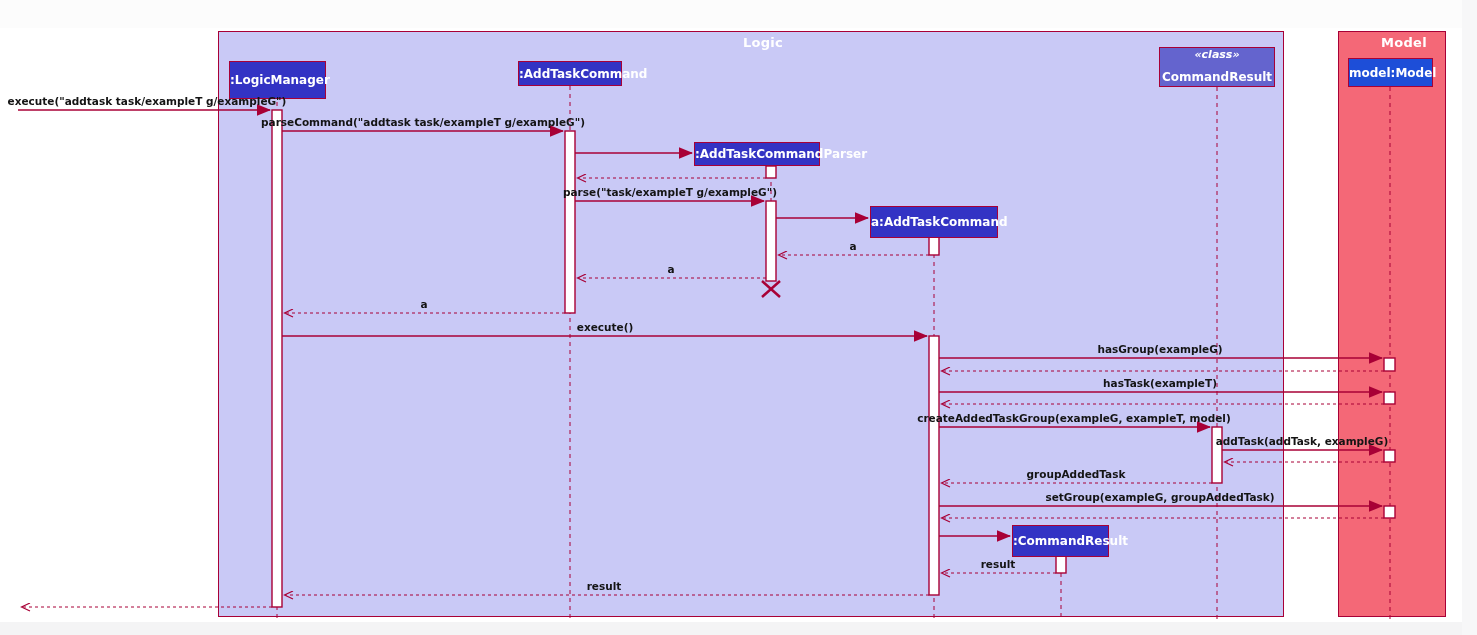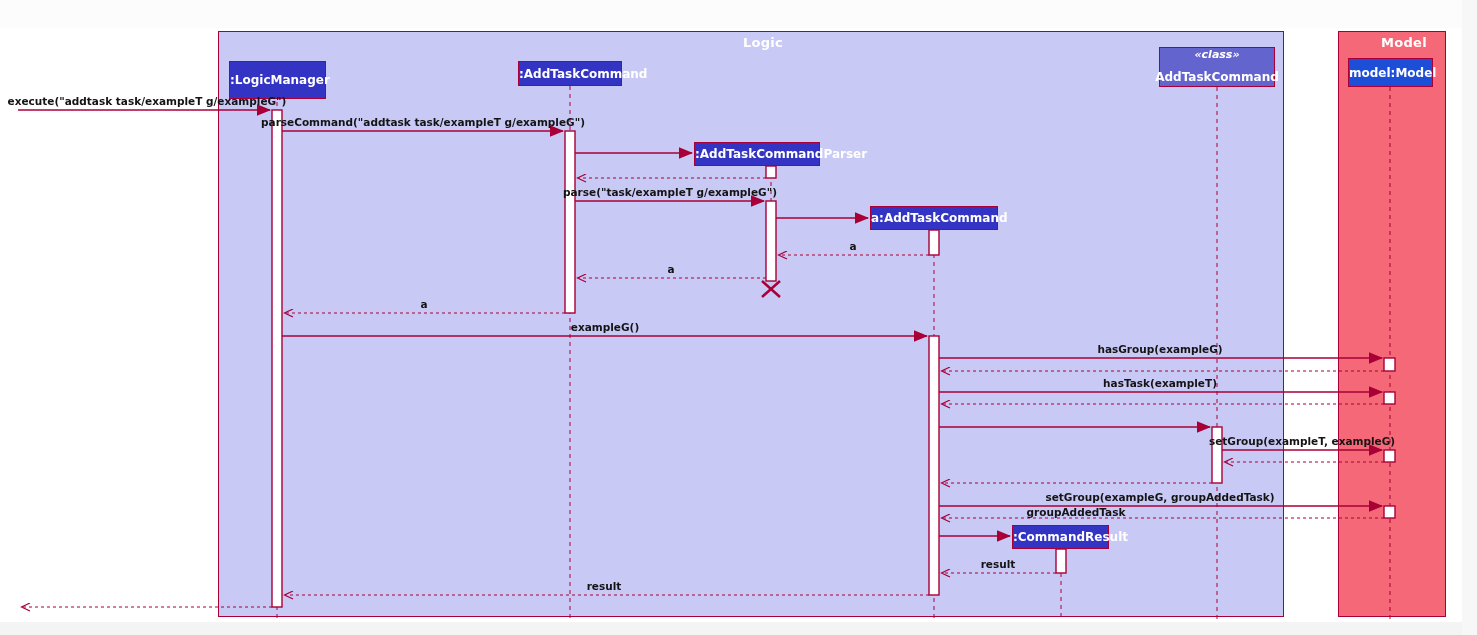--- a/index.html
+++ b/index.html
@@ -123,45 +123,46 @@
   </div>
 
   <div class="pbox" style="left:518px;top:61px;width:104px;height:25px;">
     <span>:AddTaskCommand</span>
   </div>
 
   <div class="pbox" style="left:694px;top:142px;width:126px;height:24px;">
     <span>:AddTaskCommandParser</span>
   </div>
 
-  <div class="pbox" style="left:870px;top:206px;width:128px;height:24px;">
+  <div class="pbox" style="left:870px;top:206px;width:128px;height:32px;">
     <span>a:AddTaskCommand</span>
   </div>
 
   <div class="pbox two-line" style="left:1159px;top:47px;width:116px;height:40px;">
     <span class="stereo">«class»</span>
-    <span>AddTaskCommand</span>
+    <span>CommandResult</span>
   </div>
 
-  <div class="pbox" style="left:1012px;top:525px;width:97px;height:24px;">
+  <div class="pbox" style="left:1012px;top:525px;width:97px;height:32px;">
     <span>:CommandResult</span>
   </div>
 
   <div class="pbox maroon" style="left:1348px;top:58px;width:85px;height:29px;">
     <span>model:Model</span>
   </div>
 
   <div class="msg" style="left:147px;top:95px;">execute("addtask task/exampleT g/exampleG")</div>
   <div class="msg" style="left:423px;top:116px;">parseCommand("addtask task/exampleT g/exampleG")</div>
   <div class="msg" style="left:670px;top:186px;">parse("task/exampleT g/exampleG")</div>
   <div class="msg" style="left:853px;top:240px;">a</div>
   <div class="msg" style="left:671px;top:263px;">a</div>
   <div class="msg" style="left:424px;top:298px;">a</div>
-  <div class="msg" style="left:605px;top:321px;">exampleG()</div>
+  <div class="msg" style="left:605px;top:321px;">execute()</div>
   <div class="msg" style="left:1160px;top:343px;">hasGroup(exampleG)</div>
   <div class="msg" style="left:1160px;top:377px;">hasTask(exampleT)</div>
-  <div class="msg" style="left:1302px;top:435px;">setGroup(exampleT, exampleG)</div>
-  <div class="msg" style="left:1076px;top:468px;margin-top:38px;">groupAddedTask</div>
+  <div class="msg" style="left:1074px;top:412px;">createAddedTaskGroup(exampleG, exampleT, model)</div>
+  <div class="msg" style="left:1302px;top:435px;">addTask(addTask, exampleG)</div>
+  <div class="msg" style="left:1076px;top:468px;">groupAddedTask</div>
   <div class="msg" style="left:1160px;top:491px;">setGroup(exampleG, groupAddedTask)</div>
   <div class="msg" style="left:998px;top:558px;">result</div>
   <div class="msg" style="left:604px;top:580px;">result</div>
 
 </div>
 
 </body></html>

